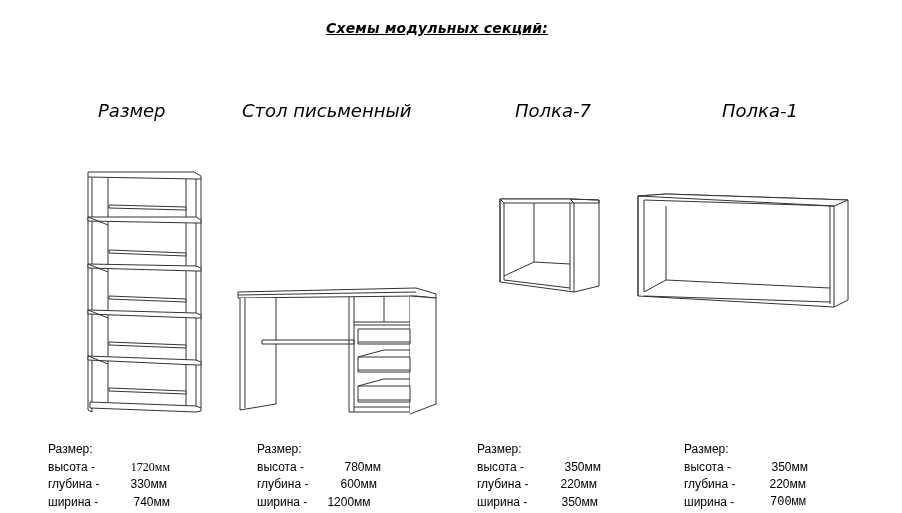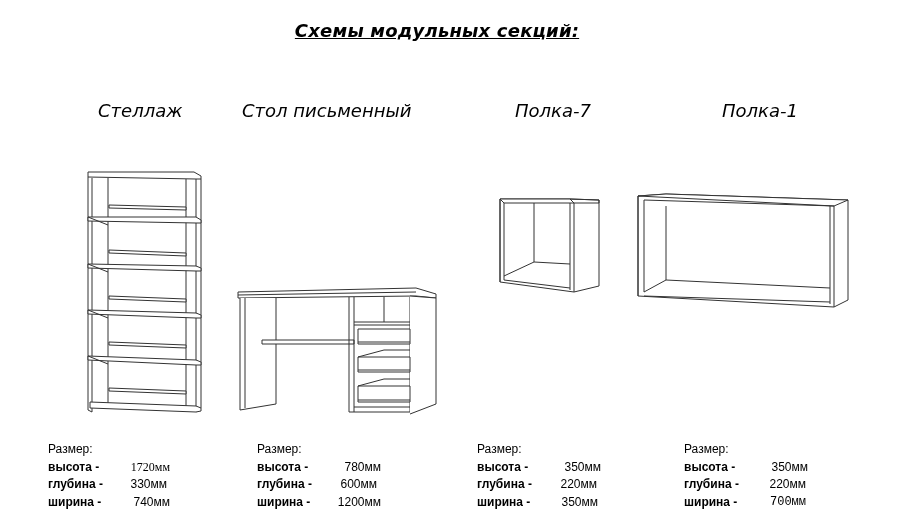--- a/index.html
+++ b/index.html
@@ -1,32 +1,32 @@
 <!DOCTYPE html>
 <html><head>
   <meta charset="utf-8">
   <style>
     html, body { margin: 0; padding: 0; background: #ffffff; }
     body { width: 902px; height: 513px; position: relative; overflow: hidden; font-family: "Liberation Sans", sans-serif; color: #000; }
-    .title { position: absolute; left: 0; width: 874px; top: 20px; text-align: center; font-family: "DejaVu Sans", sans-serif; font-size: 18px; font-weight: bold; font-style: italic; text-decoration: underline; letter-spacing: 0.2px; }
+    .title { position: absolute; left: 0; width: 874px; top: 20px; text-align: center; font-family: "DejaVu Sans", sans-serif; font-size: 14px; font-weight: bold; font-style: italic; text-decoration: underline; letter-spacing: 0.2px; }
     .name { position: absolute; top: 100px; font-family: "DejaVu Sans", sans-serif; font-style: italic; font-size: 18px; }
     .drawing { position: absolute; }
     .specs { position: absolute; top: 441px; font-family: "Liberation Sans", sans-serif; font-size: 12px; line-height: 17.5px; }
     .specs .row { display: flex; white-space: nowrap; }
-    .specs .lbl { display: inline-block; font-weight: bold; }
+    .specs .lbl { display: inline-block; }
     .specs .val { display: inline-block; text-align: right; }
     svg { overflow: visible; }
     svg * { vector-effect: non-scaling-stroke; }
   </style>
 </head>
 <body>
 
 <div class="title">Схемы модульных секций:</div>
 
-<div class="name" style="left:98px;">Стеллаж</div>
+<div class="name" style="left:98px;">Размер</div>
 <div class="name" style="left:242px;">Стол письменный</div>
 <div class="name" style="left:515px;">Полка-7</div>
 <div class="name" style="left:722px;">Полка-1</div>
 
 <svg class="drawing" style="left:86px;top:170px;" width="120" height="245" viewBox="0 0 120 245" fill="#fff" stroke="#333" stroke-width="1">
 
   <path d="M2 2 L108 2 L115 6 L115 9 L110 9 L2 7 Z"></path>
 
   <path d="M2 7 L2 240 L6 242 L6 8" fill="none"></path>
 
@@ -132,21 +132,21 @@
   <div class="row">
       <span class="lbl" style="width:60px;">высота -</span>
       <span class="val" style="width:64px;">780мм</span>
     </div>
   <div class="row">
       <span class="lbl" style="width:60px;">глубина -</span>
       <span class="val" style="width:60px;">600мм</span>
     </div>
   <div class="row">
       <span class="lbl" style="width:60px;">ширина -</span>
-      <span class="val" style="width:64px;">1200мм</span>
+      <span class="val" style="width:64px;text-align:center;">1200мм</span>
     </div>
 </div>
 
 <div class="specs" style="left:477px;">
   <div class="row">
       <span>Размер:</span>
     </div>
   <div class="row">
       <span class="lbl" style="width:60px;">высота -</span>
       <span class="val" style="width:64px;">350мм</span>

